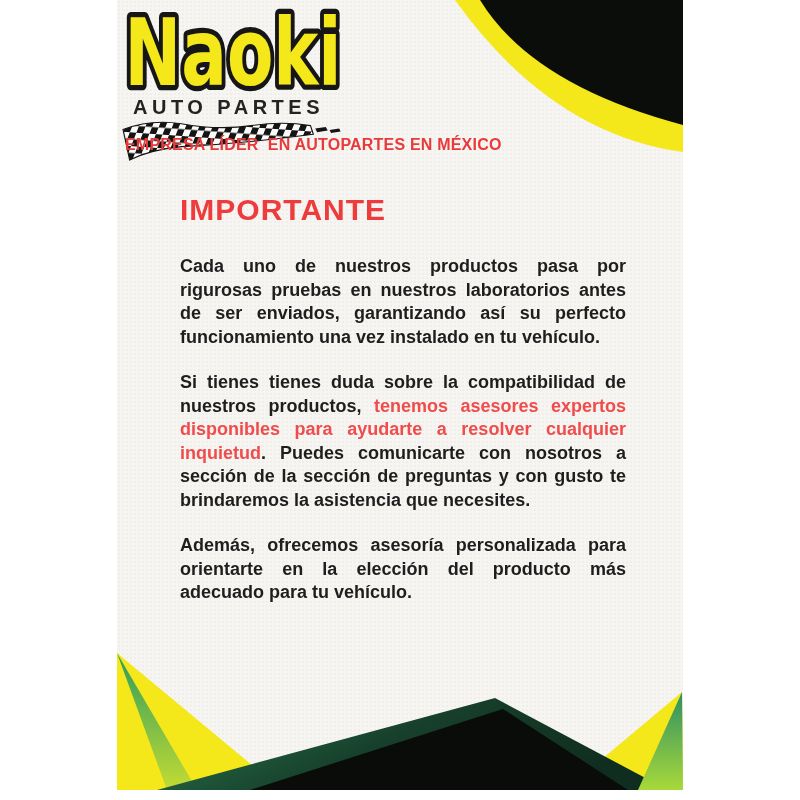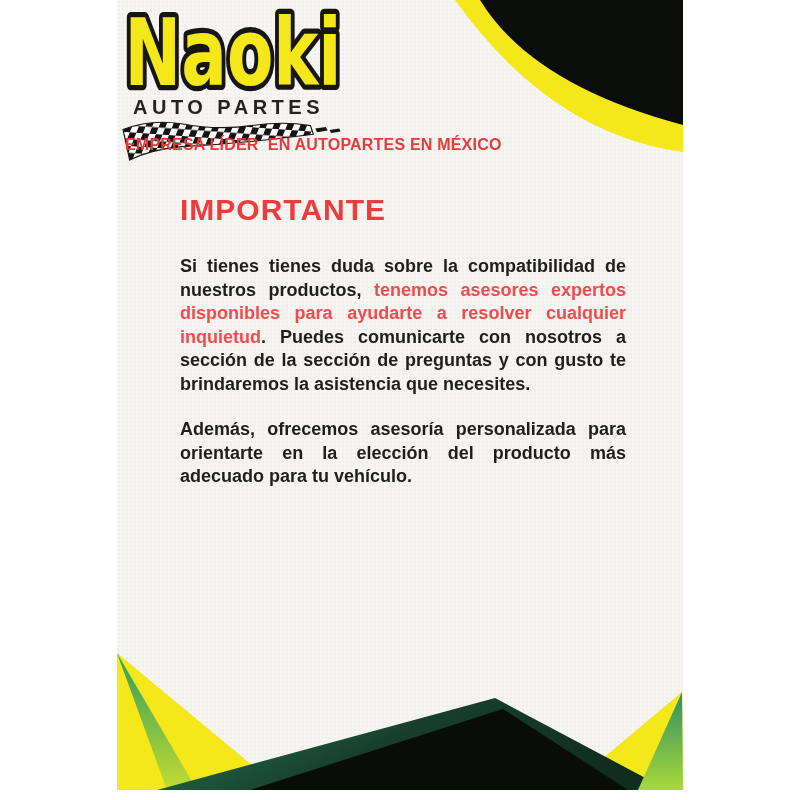--- a/index.html
+++ b/index.html
@@ -82,20 +82,23 @@
         <path d="M217,12.5 l10,-1.5 1.5,3 -10,1.6 Z" fill="#141414"></path>
       </svg>
 
       <div class="tagline">EMPRESA LÍDER  EN AUTOPARTES EN MÉXICO</div>
     </div>
 
     <div class="heading">IMPORTANTE</div>
 
     <div class="body-copy">
       <p>
+        <span>Cada uno de nuestros productos pasa por rigurosas pruebas en nuestros laboratorios antes de ser enviados, garantizando así su perfecto funcionamiento una vez instalado en tu vehículo.</span>
+      </p>
+      <p>
         <span>Si tienes tienes duda sobre la compatibilidad de nuestros productos, </span><span class="accent">tenemos asesores expertos disponibles para ayudarte a resolver cualquier inquietud</span><span>. Puedes comunicarte con nosotros a sección de la sección de preguntas y con gusto te brindaremos la asistencia que necesites.</span>
       </p>
       <p>
         <span>Además, ofrecemos asesoría personalizada para orientarte en la elección del producto más adecuado para tu vehículo.</span>
       </p>
     </div>
 
     <svg class="corner-bottom" viewBox="0 0 566 140" aria-hidden="true">
       <defs>
         <linearGradient id="gradL" x1="0" y1="0" x2="0" y2="1">

